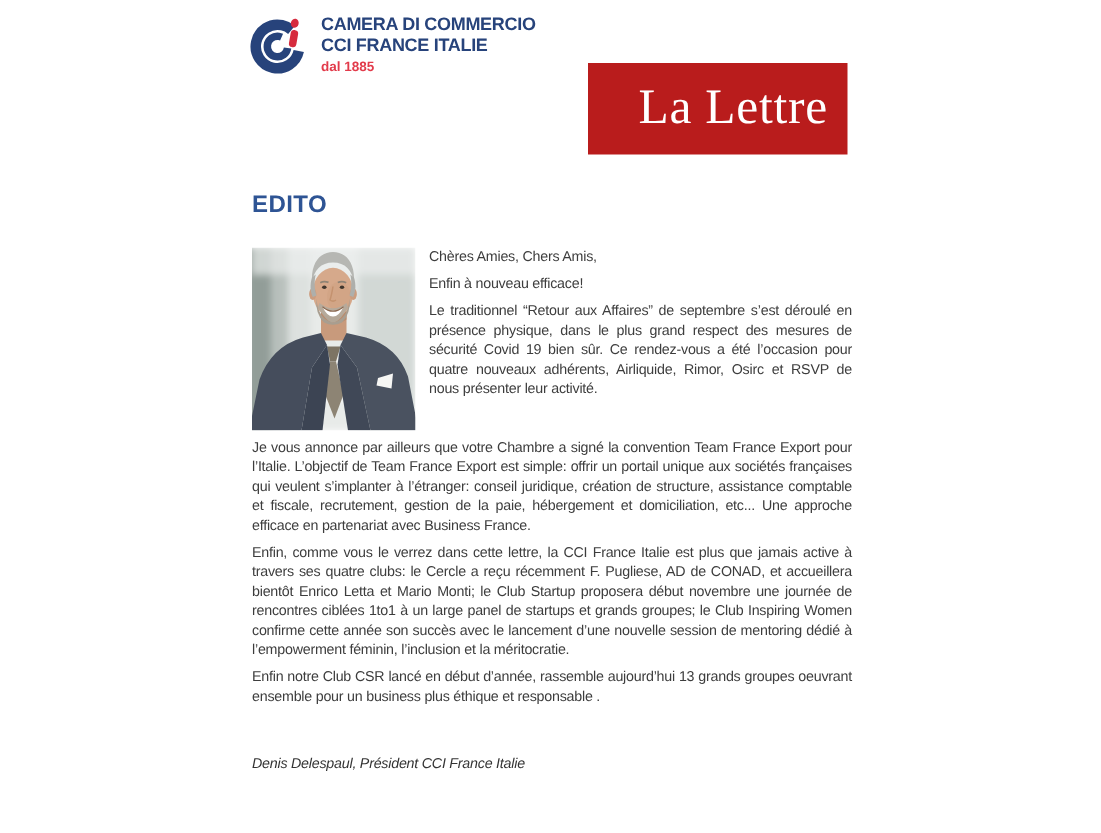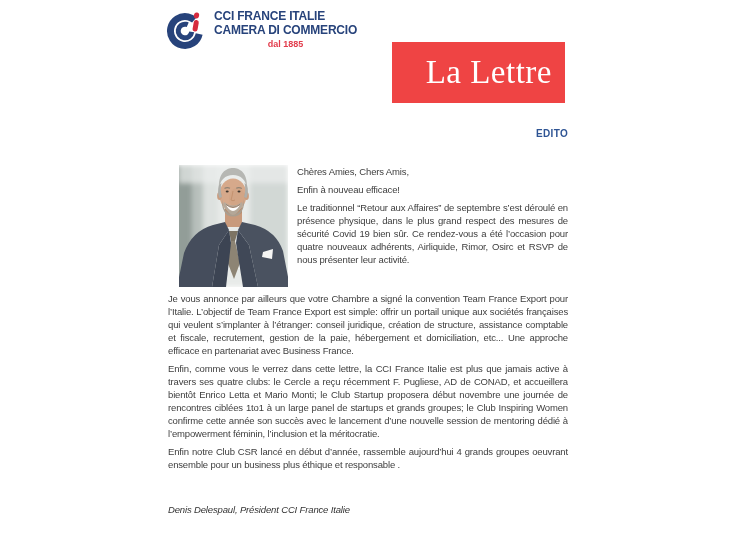--- a/index.html
+++ b/index.html
@@ -5,36 +5,36 @@
   html,body{margin:0;padding:0;background:#ffffff;}
   .page{
     position:relative;width:734px;height:555px;background:#ffffff;overflow:hidden;
     font-family:"Liberation Sans",sans-serif;color:#3d3d3d;
   }
   
   .logo{position:absolute;left:166px;top:8px;display:flex;align-items:flex-start;}
   .logo-mark{width:42px;height:42px;flex:0 0 auto;}
   .logo-text{margin-left:6px;padding-top:2px;}
   .logo-line{font-size:12px;font-weight:bold;color:#27437B;letter-spacing:-0.2px;line-height:13.5px;white-space:nowrap;}
-  .logo-tagline{font-size:9px;font-weight:bold;color:#E23B4B;text-align:center;margin-top:2px;line-height:10px;}
+  .logo-tagline{font-size:9px;font-weight:bold;color:#E23B4B;text-align:left;margin-top:2px;line-height:10px;}
   
   .banner{
-    position:absolute;left:392px;top:42px;width:173px;height:61px;background:#ef4444;
+    position:absolute;left:392px;top:42px;width:173px;height:61px;background:#b91c1c;
     display:flex;align-items:center;justify-content:flex-end;padding-right:13px;box-sizing:border-box;
   }
   .banner-title{font-family:"Liberation Serif",serif;font-size:33px;color:#ffffff;line-height:1;letter-spacing:0.5px;}
   
   .edito{
-    position:absolute;left:168px;top:128px;width:400px;margin:0;text-align:right;
-    font-size:10px;font-weight:600;color:#2E5494;letter-spacing:0.3px;
+    position:absolute;left:168px;top:128px;width:400px;margin:0;text-align:left;
+    font-size:16px;font-weight:600;color:#2E5494;letter-spacing:0.3px;
   }
   
   .content{position:absolute;left:168px;top:165px;width:400px;font-size:9.5px;letter-spacing:-0.15px;line-height:13px;color:#3d3d3d;}
   .content p{margin:0 0 5px 0;text-align:justify;}
-  .row{display:flex;margin-bottom:5px;margin-left:11px;}
+  .row{display:flex;margin-bottom:5px;}
   .photo{width:109px;height:122px;flex:0 0 auto;margin-right:9px;overflow:hidden;}
   .photo svg{display:block;}
   .side{width:282px;}
   .side p:last-child{margin-bottom:0;}
   .signature{margin-top:32px !important;font-style:italic;text-align:center;color:#333;}
 </style>
 </head>
 <body>
 
 <div class="page">
@@ -42,22 +42,22 @@
   <div class="logo">
     <svg class="logo-mark" viewBox="0 0 42 42" aria-hidden="true">
       <g transform="rotate(0 19 23)">
         <circle cx="19" cy="23" r="14.5" fill="none" stroke="#27437B" stroke-width="7" stroke-dasharray="75 16.1" transform="rotate(12 19 23)"></circle>
         <circle cx="19" cy="23" r="6.8" fill="none" stroke="#27437B" stroke-width="5" stroke-dasharray="33.7 9" transform="rotate(8 19 23)"></circle>
         <ellipse cx="30.5" cy="7.5" rx="2.6" ry="3.1" fill="#D62B3E" transform="rotate(14 30.5 7.5)"></ellipse>
         <rect x="27.2" y="12" width="5" height="11.5" rx="2.4" fill="#D62B3E" transform="rotate(10 29.7 17.7)"></rect>
       </g>
     </svg>
     <div class="logo-text">
+      <div class="logo-line">CAMERA DI COMMERCIO</div>
       <div class="logo-line">CCI FRANCE ITALIE</div>
-      <div class="logo-line">CAMERA DI COMMERCIO</div>
       <div class="logo-tagline">dal 1885</div>
     </div>
   </div>
 
   <div class="banner">
     <span class="banner-title">La Lettre</span>
   </div>
 
   <h1 class="edito">EDITO</h1>
 
@@ -125,17 +125,17 @@
       </div>
       <div class="side">
         <p>Chères Amies, Chers Amis,</p>
         <p>Enfin à nouveau efficace!</p>
         <p>Le traditionnel “Retour aux Affaires” de septembre s’est déroulé en présence physique, dans le plus grand respect des mesures de sécurité Covid 19 bien sûr. Ce rendez-vous a été l’occasion pour quatre nouveaux adhérents, Airliquide, Rimor, Osirc et RSVP de nous présenter leur activité.</p>
       </div>
     </div>
 
     <p>Je vous annonce par ailleurs que votre Chambre a signé la convention Team France Export pour l’Italie. L’objectif de Team France Export est simple: offrir un portail unique aux sociétés françaises qui veulent s’implanter à l’étranger: conseil juridique, création de structure, assistance comptable et fiscale, recrutement, gestion de la paie, hébergement et domiciliation, etc... Une approche efficace en partenariat avec Business France.</p>
     <p>Enfin, comme vous le verrez dans cette lettre, la CCI France Italie est plus que jamais active à travers ses quatre clubs: le Cercle a reçu récemment F. Pugliese, AD de CONAD, et accueillera bientôt Enrico Letta et Mario Monti; le Club Startup proposera début novembre une journée de rencontres ciblées 1to1 à un large panel de startups et grands groupes; le Club Inspiring Women confirme cette année son succès avec le lancement d’une nouvelle session de mentoring dédié à l’empowerment féminin, l’inclusion et la méritocratie.</p>
-    <p>Enfin notre Club CSR lancé en début d’année, rassemble aujourd’hui 4 grands groupes oeuvrant ensemble pour un business plus éthique et responsable .</p>
+    <p>Enfin notre Club CSR lancé en début d’année, rassemble aujourd’hui 13 grands groupes oeuvrant ensemble pour un business plus éthique et responsable .</p>
     <p class="signature">Denis Delespaul, Président CCI France Italie</p>
 
   </div>
 </div>
 
 </body></html>

